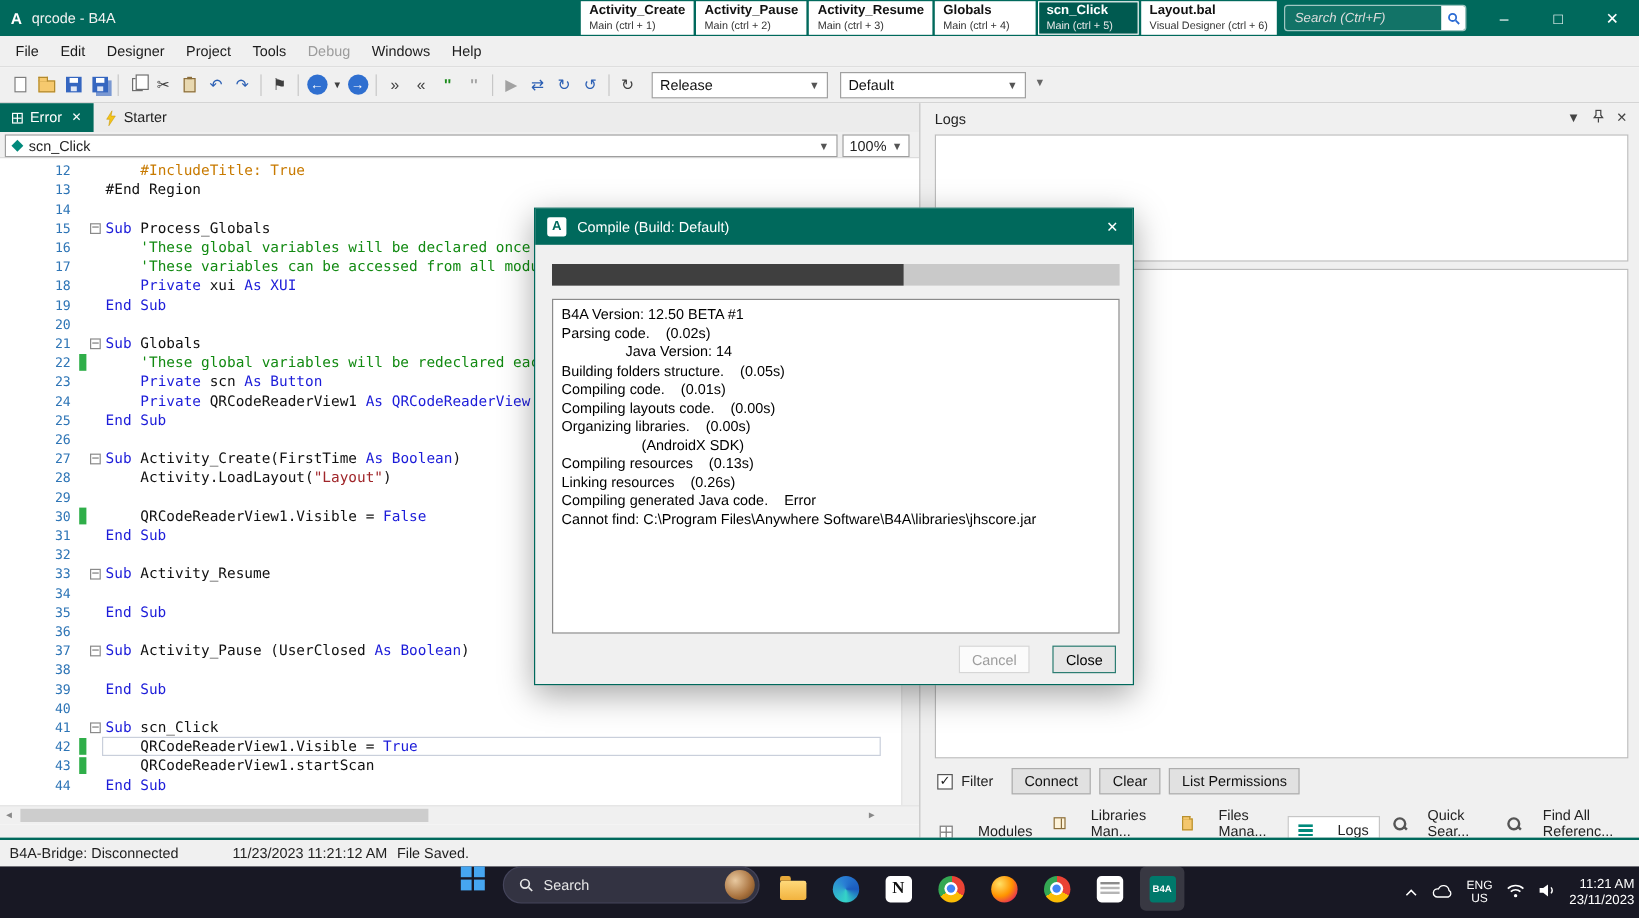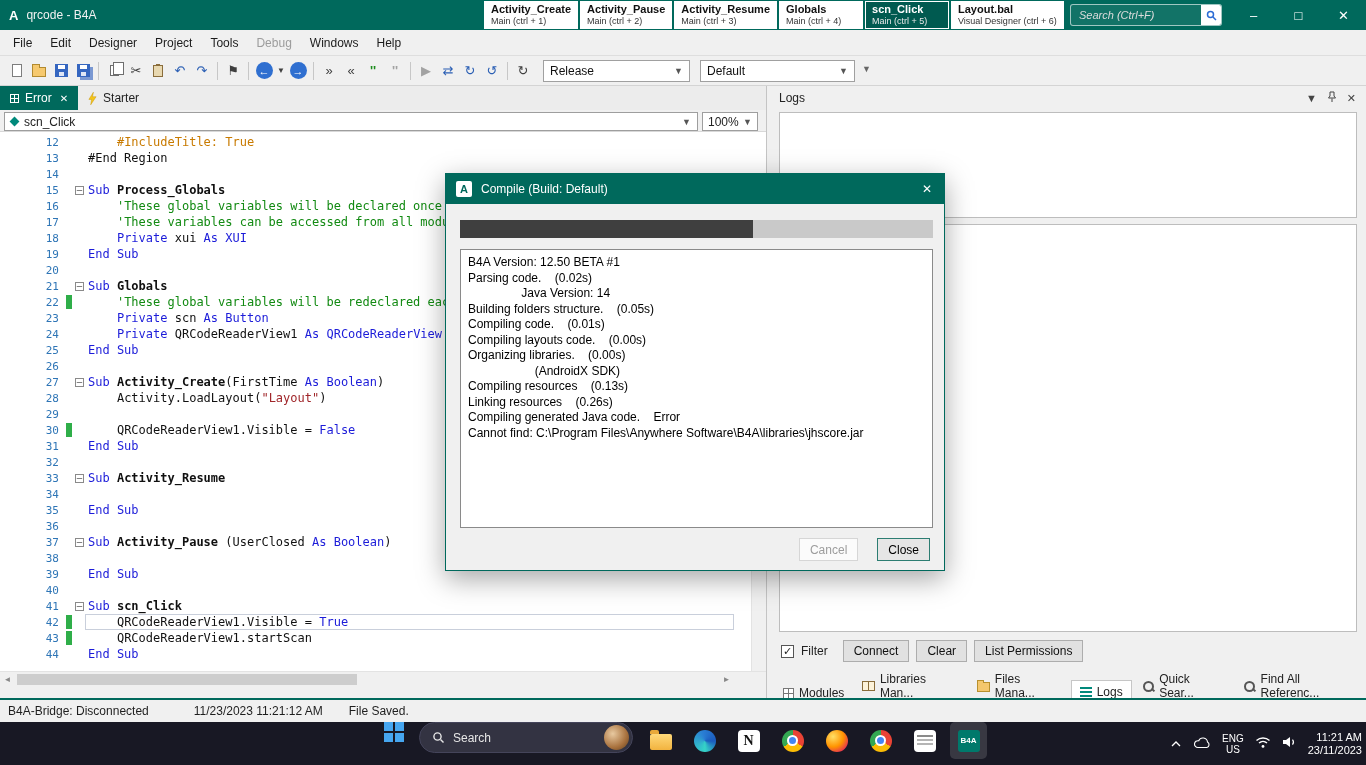--- a/index.html
+++ b/index.html
@@ -71,59 +71,59 @@
   .code-lines{position:absolute;left:0;top:2px;width:750px}
   .cl{height:16px;display:flex;align-items:center;position:relative;font-family:"DejaVu Sans Mono",monospace;font-size:12px;color:#111}
   .ln{width:66px;text-align:right;padding-right:7px;color:#2e75b6;font-size:11px;flex:none}
   .chg{width:6px;height:14px;flex:none;margin-right:3px}
   .chg.on{background:#2fae49}
   .fold-slot{width:13px;flex:none;display:flex;align-items:center}
   .fold{width:9px;height:9px;border:1px solid #8a8a8a;background:#fff;color:#333;font-size:9px;line-height:7px;text-align:center}
   .ct{white-space:pre}
   .cl.cur::before{content:"";position:absolute;left:85px;right:16px;top:0;bottom:0;border:1px solid #c9cfdb;pointer-events:none}
   .kw{color:#1c1cd9}.typ{color:#1c1cd9}.cmt{color:#128a12}.str{color:#a0262a}.dir{color:#c87a00}.pln{color:#111}
-  .sub{color:#101010;font-weight:bold}
+  .sub{color:#101010;font-weight:normal}
 
   .vscroll{position:absolute;right:0;top:132px;width:15px;height:539px;background:#f0f0f0;border-left:1px solid #e3e3e3}
   .vscroll .arr{height:15px;display:flex;align-items:center;justify-content:center;font-size:8px;color:#888}
   .vscroll .thumb{position:absolute;left:2px;right:2px;top:17px;height:22px;background:#cdcdcd}
   .hscroll{position:absolute;left:0;top:671px;width:766px;height:16px;background:#f0f0f0;border-top:1px solid #e3e3e3}
   .hscroll .arr{position:absolute;top:0;width:15px;height:15px;display:flex;align-items:center;justify-content:center;font-size:8px;color:#888}
   .hscroll .thumb{position:absolute;left:17px;top:2px;width:340px;height:11px;background:#cdcdcd}
   .left-fill{position:absolute;left:0;top:687px;width:766px;height:11px;background:#f0f0f0}
 
   
   .rpanel{position:absolute;left:766px;top:86px;width:600px;height:612px;background:#f0f0f0;border-left:1px solid #c4c4c4}
   .rp-header{display:flex;align-items:center;padding:5px 10px 0 12px;font-size:12px;color:#222}
   .rp-icons{margin-left:auto;display:flex;gap:10px;align-items:center;color:#444;font-size:11px}
   .logbox1{position:absolute;left:12px;top:26px;width:578px;height:106px;background:#fff;border:1px solid #bdbdbd}
   .logbox2{position:absolute;left:12px;top:138px;width:578px;height:408px;background:#fff;border:1px solid #bdbdbd}
   .filter-row{position:absolute;left:14px;top:554px;display:flex;align-items:center;gap:7px}
   .cb{width:13px;height:13px;border:1px solid #555;background:#fff;display:flex;align-items:center;justify-content:center;font-size:11px;color:#1d1d1d;line-height:11px}
   .btn{background:#e1e1e1;border:1px solid #adadad;padding:3px 10px;font-size:12px;color:#111}
   .panel-tabs{position:absolute;left:8px;top:582px;display:flex;gap:2px;align-items:flex-end}
-  .ptab{display:flex;align-items:center;padding:4px 8px;font-size:12px;color:#222;gap:0}
+  .ptab{display:flex;align-items:center;padding:4px 8px;font-size:12px;color:#222;gap:16px}
   .ptab.active{background:#fff;border:1px solid #c6c6c6}
   .pt-grid{width:11px;height:11px;border:1px solid #777;position:relative;display:inline-block;margin-right:5px;background:#fff}
   .pt-grid::before{content:"";position:absolute;left:4px;top:0;bottom:0;width:1px;background:#777}
   .pt-grid::after{content:"";position:absolute;top:4px;left:0;right:0;height:1px;background:#777}
   .pt-book{width:13px;height:10px;border:1px solid #8a6d3b;background:#fdf3da;position:relative;display:inline-block;margin-right:5px}
   .pt-book::before{content:"";position:absolute;left:5px;top:0;bottom:0;width:1px;background:#8a6d3b}
   .pt-folder{width:13px;height:10px;background:#f4c76d;border:1px solid #b8902e;position:relative;display:inline-block;margin-right:5px;margin-top:2px}
   .pt-folder::before{content:"";position:absolute;left:-1px;top:-3px;width:5px;height:2px;background:#f4c76d;border:1px solid #b8902e;border-bottom:none}
   .pt-lines{width:12px;height:11px;display:inline-block;margin-right:5px;background:repeating-linear-gradient(to bottom,#00897b 0 2px,transparent 2px 4px)}
   .pt-mag{width:13px;height:13px;position:relative;display:inline-block;margin-right:5px}
   .pt-mag::before{content:"";position:absolute;left:1px;top:1px;width:7px;height:7px;border:2px solid #555;border-radius:50%}
   .pt-mag::after{content:"";position:absolute;left:9px;top:9px;width:4px;height:2px;background:#555;transform:rotate(45deg)}
 
   
   .statusbar{position:absolute;left:0;top:698px;width:1366px;height:24px;background:#f0f0f0;border-top:2px solid #00695c;display:flex;align-items:center;font-size:12px;color:#1e1e1e}
   .statusbar .s1{margin-left:8px}
   .statusbar .s2{margin-left:45px}
-  .statusbar .s3{margin-left:26px}
+  .statusbar .s3{margin-left:8px}
 
   
   .taskbar{position:absolute;left:0;top:722px;width:1366px;height:43px;background:#181824}
   .tk-center{position:absolute;left:378px;top:0;height:43px;display:flex;align-items:flex-start;gap:9px}
   .tk-win{width:20px;height:20px;display:grid;grid-template-columns:1fr 1fr;grid-template-rows:1fr 1fr;gap:2px;margin:0 6px}
   .tk-win i{background:#46a6f0}
   .tk-search{width:214px;height:31px;border-radius:16px;background:#333342;border:1px solid #44445a;display:flex;align-items:center;padding:0 3px 0 12px;gap:8px}
   .tk-search .txt{color:#e6e6e6;font-size:12px;flex:1}
   .tk-search .img{width:25px;height:25px;border-radius:13px;background:radial-gradient(circle at 35% 35%,#e8c9a0,#a8713d 60%,#5d3d1e)}
   .tk-ic{width:37px;height:37px;border-radius:5px;display:flex;align-items:center;justify-content:center}

